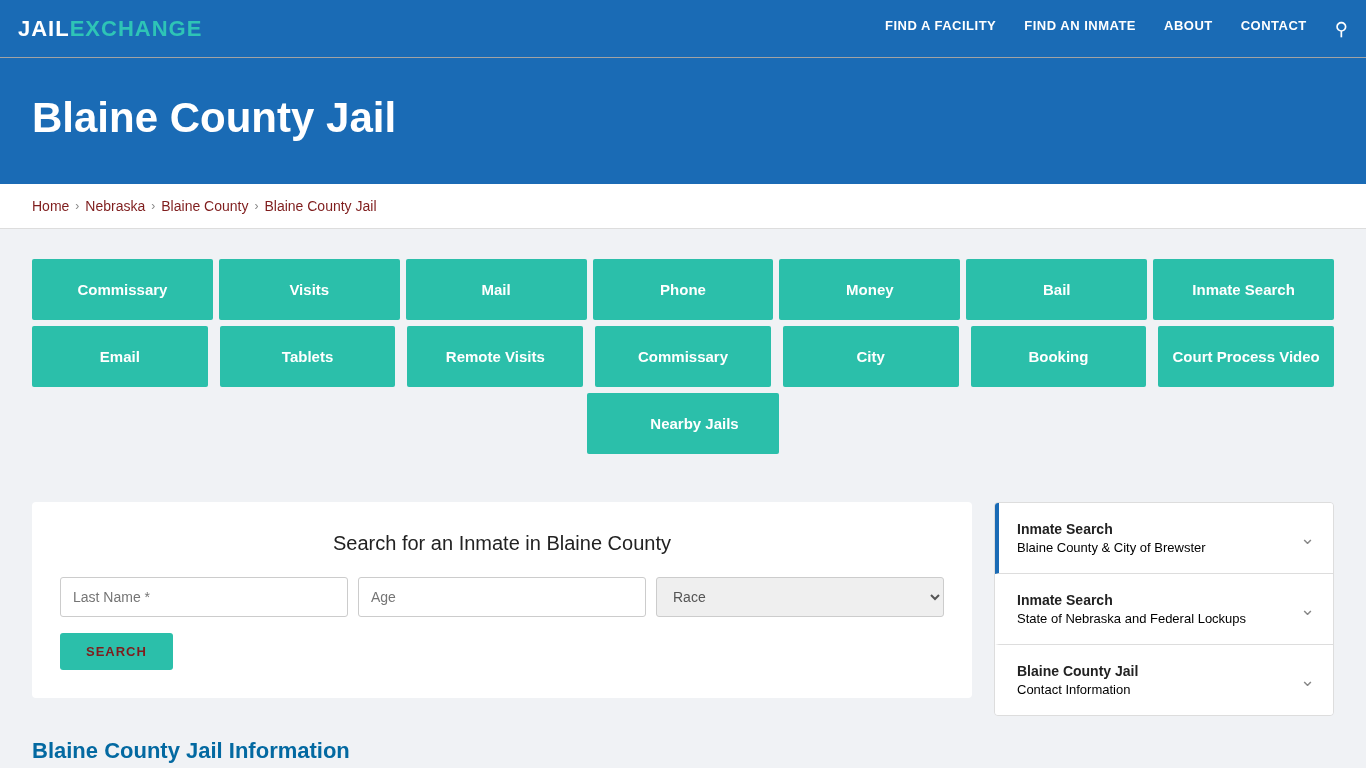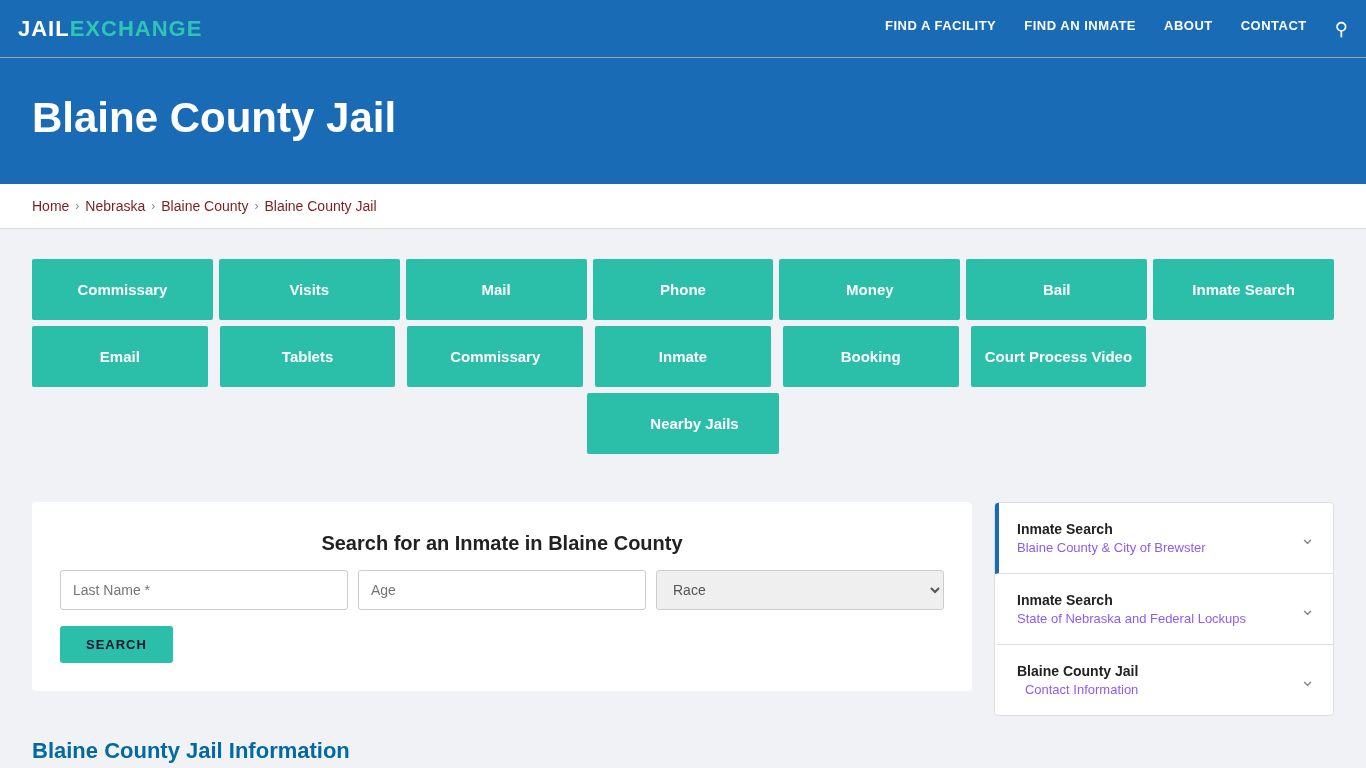--- a/index.html
+++ b/index.html
@@ -124,42 +124,42 @@
     
     .search-section {
       background: #fff;
       border-radius: 4px;
       flex: 1;
       padding: 30px 28px 28px 28px;
       min-width: 0;
     }
     .search-section h2 {
       font-size: 20px;
-      font-weight: 700;
+      font-weight: 400;
       text-align: center;
-      margin-bottom: 15px;
+      margin-bottom: 22px;
       color: #222;
     }
     .search-fields {
       display: flex;
       gap: 10px;
       margin-bottom: 16px;
     }
     .search-fields input, .search-fields select {
       flex: 1;
       padding: 10px 12px;
       border: 1px solid #ccc;
       border-radius: 3px;
       font-size: 14px;
       color: #555;
     }
     .search-fields select { cursor: pointer; }
     .search-btn {
       background: #2bbfaa;
-      color: #0f172a;
+      color: #7f1d1d;
       border: none;
       padding: 11px 26px;
       font-size: 13px;
       font-weight: 700;
       letter-spacing: 1px;
       border-radius: 3px;
       cursor: pointer;
       text-transform: uppercase;
     }
 
@@ -193,22 +193,21 @@
     }
     .sidebar-item:last-child { border-bottom: none; }
     .sidebar-item-left { display: flex; flex-direction: column; gap: 3px; }
     .sidebar-item-top {
       font-size: 14px;
       font-weight: 600;
       color: #222;
     }
     .sidebar-item-bottom {
       font-size: 13px;
-      color: #8b5cf6;
-      text-align: right;
+      color: #000000;
     }
     .sidebar-item .chevron-down {
       color: #888;
       font-size: 18px;
     }
     .sidebar-item.active {
       border-left: 4px solid #1a6bb5;
     }
     .sidebar-item:not(.active) {
       border-left: 4px solid transparent;
@@ -253,22 +252,23 @@
     <button class="grid-btn">Mail</button>
     <button class="grid-btn">Phone</button>
     <button class="grid-btn">Money</button>
     <button class="grid-btn">Bail</button>
     <button class="grid-btn">Inmate Search</button>
   </div>
 
   <div class="grid-row2">
     <button class="grid-btn">Email</button>
     <button class="grid-btn">Tablets</button>
+    <button class="grid-btn">Remote Visits</button>
     <button class="grid-btn">Commissary</button>
-    <button class="grid-btn">Inmate</button>
+    <button class="grid-btn">City</button>
     <button class="grid-btn">Booking</button>
     <button class="grid-btn">Court Process Video</button>
   </div>
 
   <div class="grid-row3">
     <button class="grid-btn nearby">Nearby Jails</button>
   </div>
 
 </div>
 

